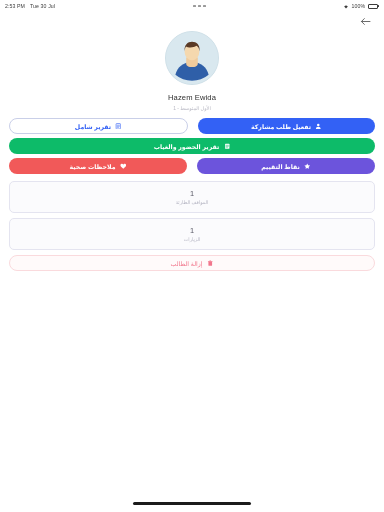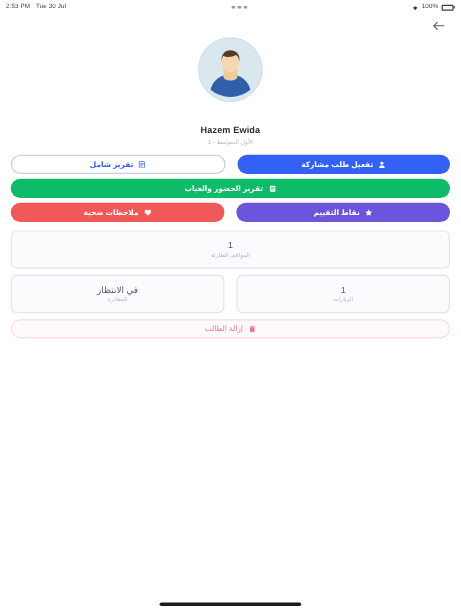--- a/index.html
+++ b/index.html
@@ -111,23 +111,23 @@
     width: 52px;
     height: 52px;
     border-radius: 50%;
     background: #d9e8ef;
     overflow: hidden;
     position: relative;
     border: 0.5px solid #cfe0e8;
   }
   .avatar svg { display: block; }
   .profile-name {
-    margin-top: 19px;
+    margin-top: 8px;
     font-size: 7.6px;
-    font-weight: bold;
+    font-weight: normal;
     color: #2f2f2f;
     letter-spacing: 0.1px;
   }
   .profile-sub {
     margin-top: 3px;
     font-size: 5px;
     color: #b9b9c4;
     direction: rtl;
   }
 
@@ -333,24 +333,20 @@
 
   <div class="cards-row">
     <div class="card">
       <div class="card-value">1</div>
       <div class="card-label">المواقف الطارئة</div>
     </div>
   </div>
 
   <div class="cards-row">
     <div class="card">
-      <div class="card-value">في الانتظار</div>
-      <div class="card-label">المغادرة</div>
-    </div>
-    <div class="card">
       <div class="card-value">1</div>
       <div class="card-label">الزيارات</div>
     </div>
   </div>
 
   <div class="row">
     <div class="btn btn-danger-outline btn-full">
       <span class="ico">
         <svg viewBox="0 0 12 12" width="6.5" height="6.5" aria-hidden="true">
           <rect x="2.6" y="3.4" width="6.8" height="7.4" rx="1" fill="#f1768c"></rect>

